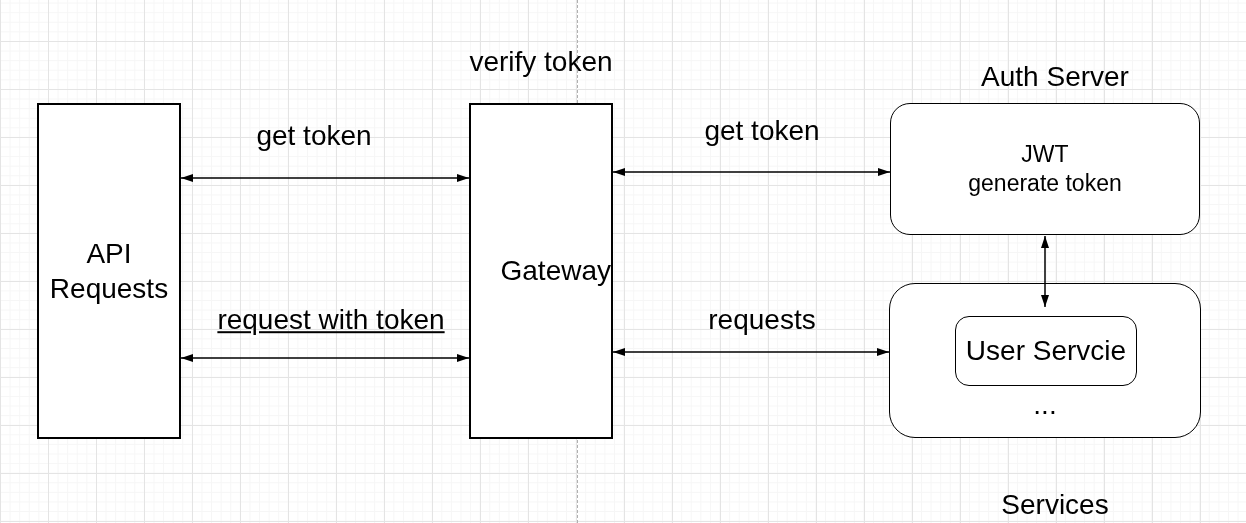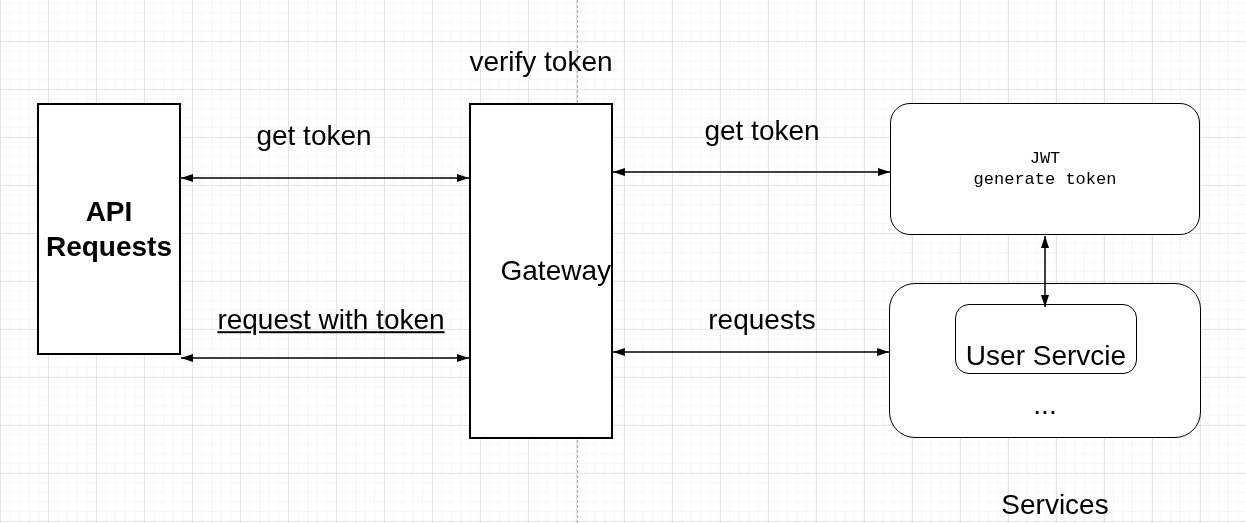--- a/index.html
+++ b/index.html
@@ -32,33 +32,33 @@
     border:2px solid #000;
     box-sizing:border-box;
     display:flex;align-items:center;justify-content:center;
     z-index:2;
   }
   .node.rounded{border-width:1.5px;}
   .node-label{
     font-size:28px;line-height:1.26;
     text-align:center;white-space:pre-line;
   }
-  .node-label.small{font-size:17px;font-family:Liberation Mono, monospace;}
+  .node-label.small{font-size:23px;}
   .float-label{
     position:absolute;
     transform:translate(-50%,-50%);
     font-size:28px;line-height:1.2;
     white-space:nowrap;text-align:center;
     z-index:4;
   }
-  #api-box{left:37px;top:103px;width:144px;height:252px;font-weight:bold;}
+  #api-box{left:37px;top:103px;width:144px;height:336px;}
   #gateway-box{left:469px;top:103px;width:144px;height:336px;justify-content:flex-end;}
   #auth-box{left:890px;top:103px;width:310px;height:132px;border-radius:20px;}
   #services-box{left:889px;top:283px;width:312px;height:155px;border-radius:26px;}
-  #user-service-box{left:955px;top:304px;width:182px;height:70px;border-radius:14px;z-index:3;align-items:flex-end;}
+  #user-service-box{left:955px;top:316px;width:182px;height:70px;border-radius:14px;z-index:3;}
   #ellipsis-label{left:1045px;top:405px;}
   #verify-token-label{left:541px;top:62px;}
   #auth-server-title{left:1055px;top:77px;}
   #services-title{left:1055px;top:469px;margin-top:36px;}
   #get-token-left-label{left:314px;top:136px;}
   #get-token-right-label{left:762px;top:131px;}
   #request-with-token-label{left:331px;top:320px;text-decoration:underline;}
   #requests-label{left:762px;top:320px;}
   svg.edges{
     position:absolute;left:0;top:0;z-index:3;
@@ -89,20 +89,21 @@
 generate token</div>
   </div>
 
   <div class="node rounded" id="services-box"></div>
 
   <div class="node rounded" id="user-service-box">
     <div class="node-label">User Servcie</div>
   </div>
 
   <div class="float-label" id="verify-token-label">verify token</div>
+  <div class="float-label" id="auth-server-title">Auth Server</div>
   <div class="float-label" id="services-title">Services</div>
   <div class="float-label" id="ellipsis-label">...</div>
   <div class="float-label" id="get-token-left-label">get token</div>
   <div class="float-label" id="get-token-right-label">get token</div>
   <div class="float-label" id="request-with-token-label">request with token</div>
   <div class="float-label" id="requests-label">requests</div>
 
   <svg class="edges" width="1246" height="523" viewBox="0 0 1246 523">
     <defs>
       <marker id="ah" markerWidth="13" markerHeight="10" refX="12" refY="5" orient="auto-start-reverse" markerUnits="userSpaceOnUse">

